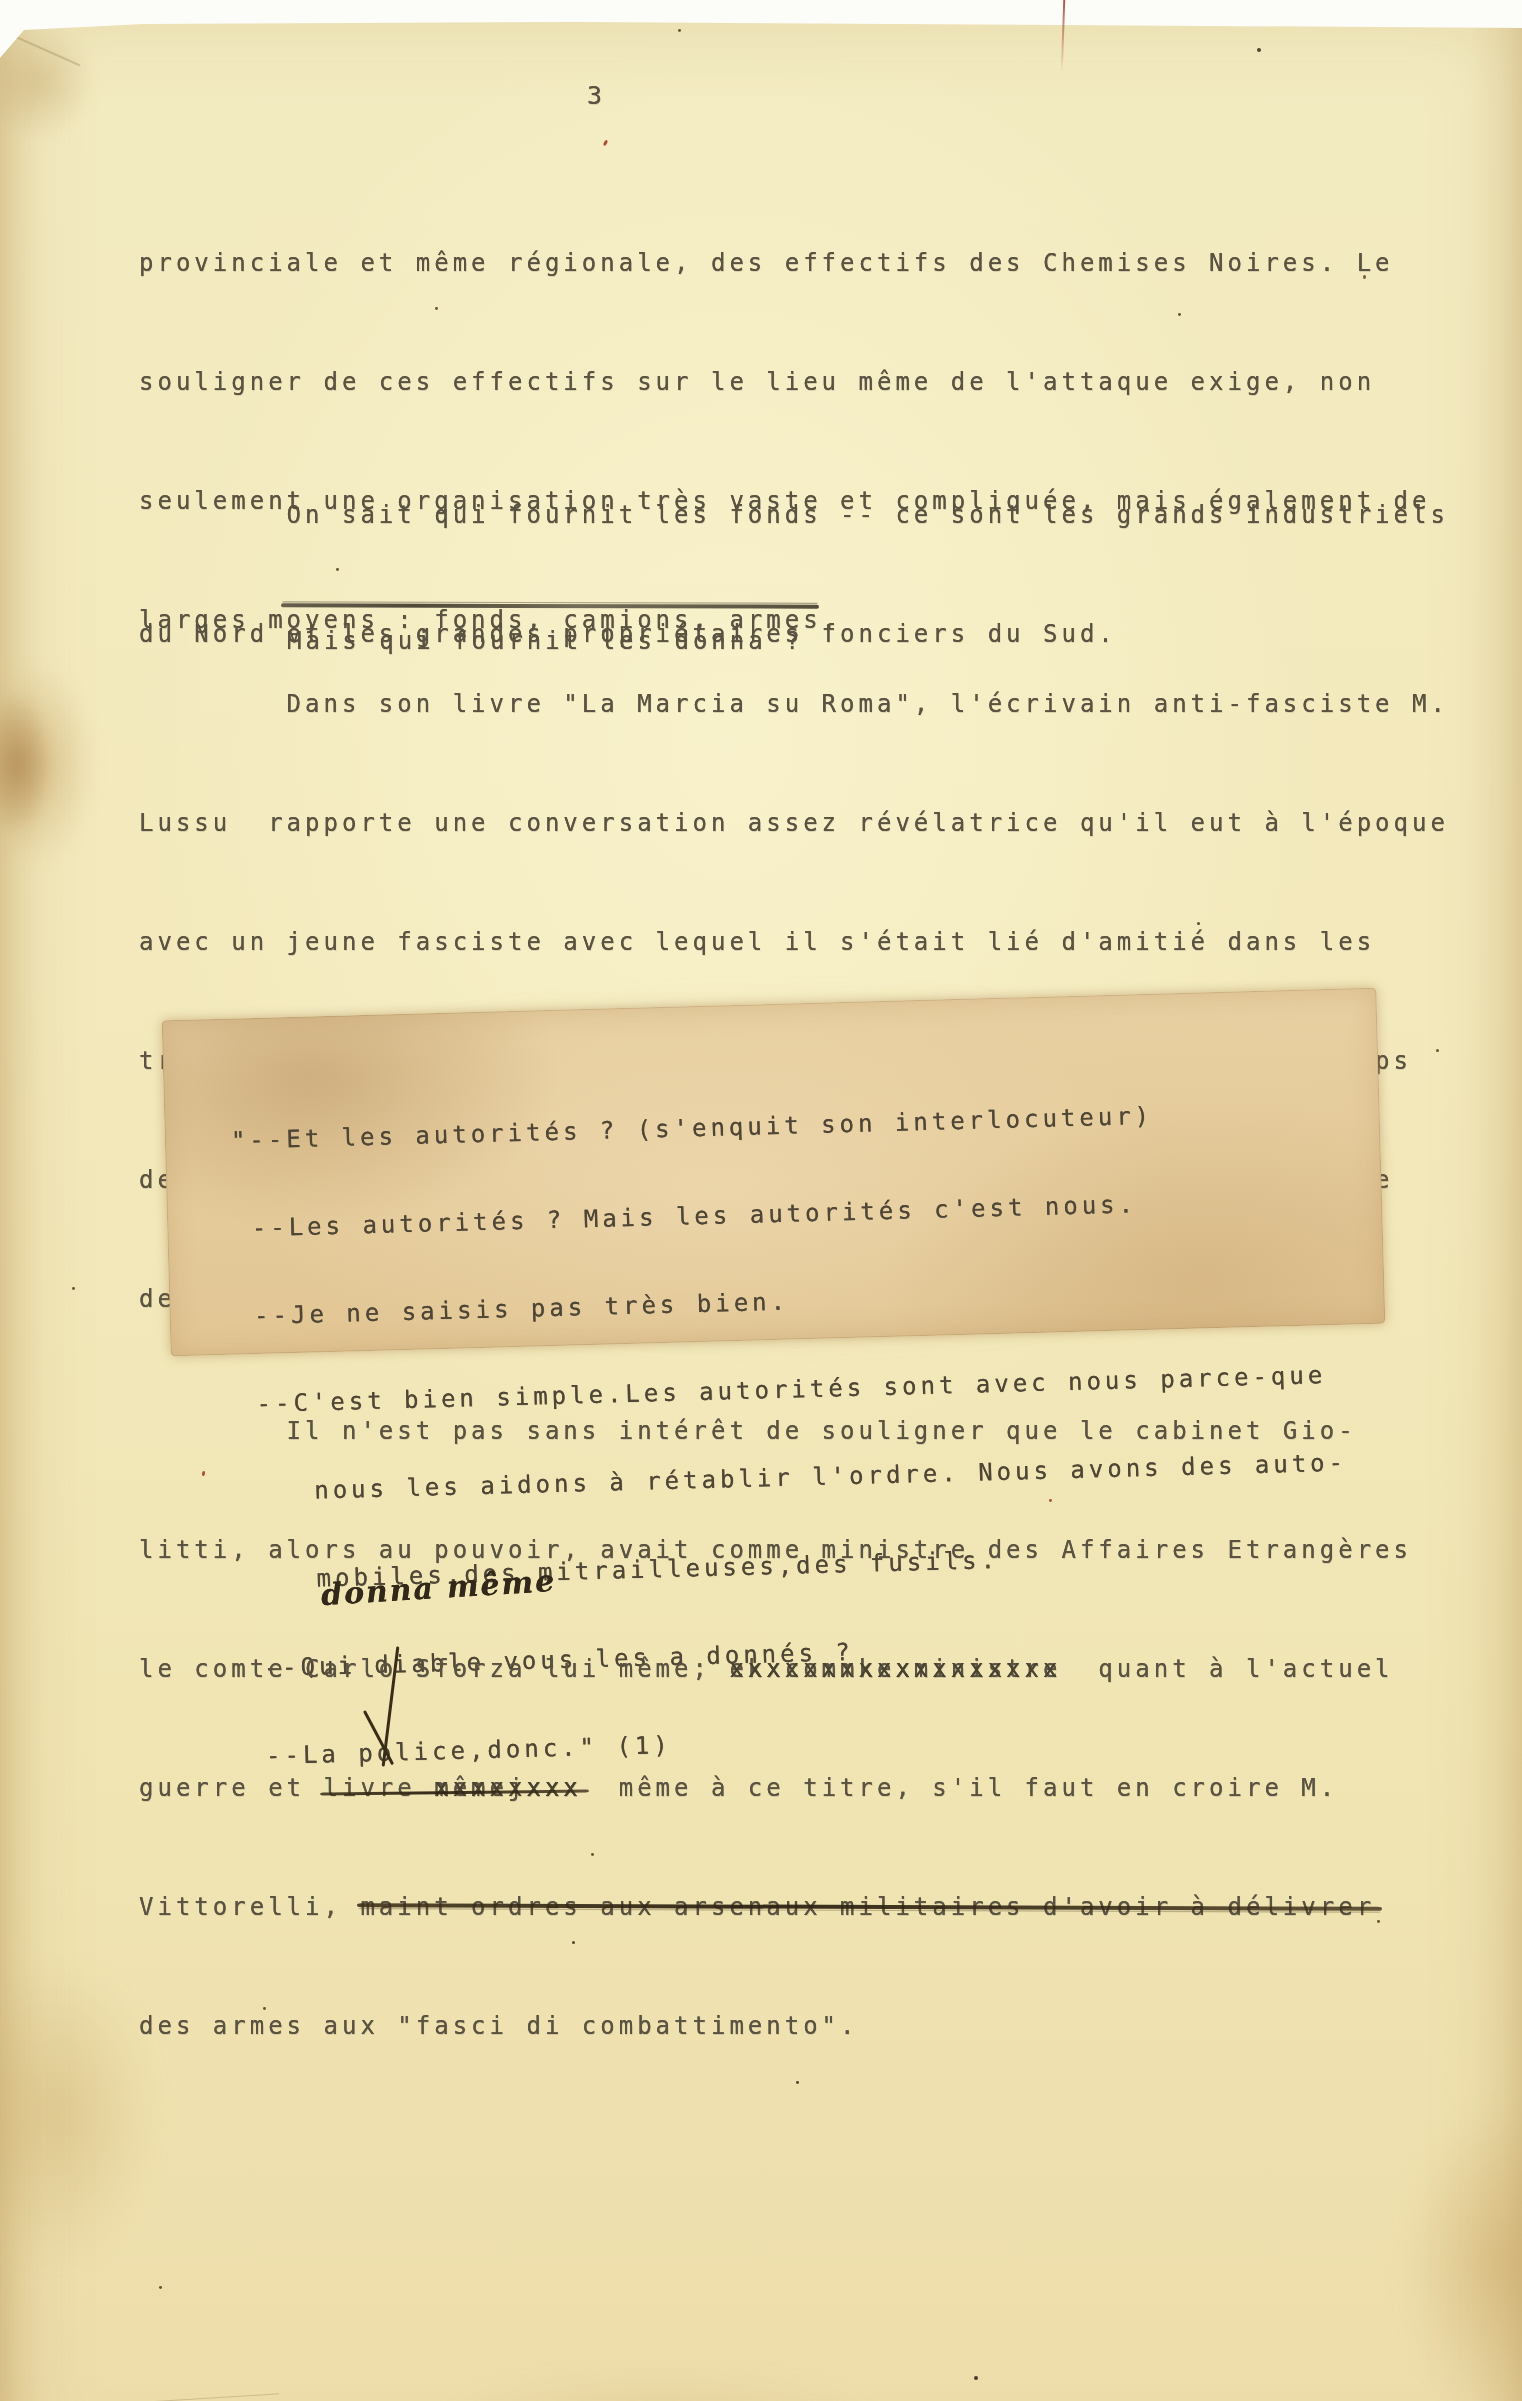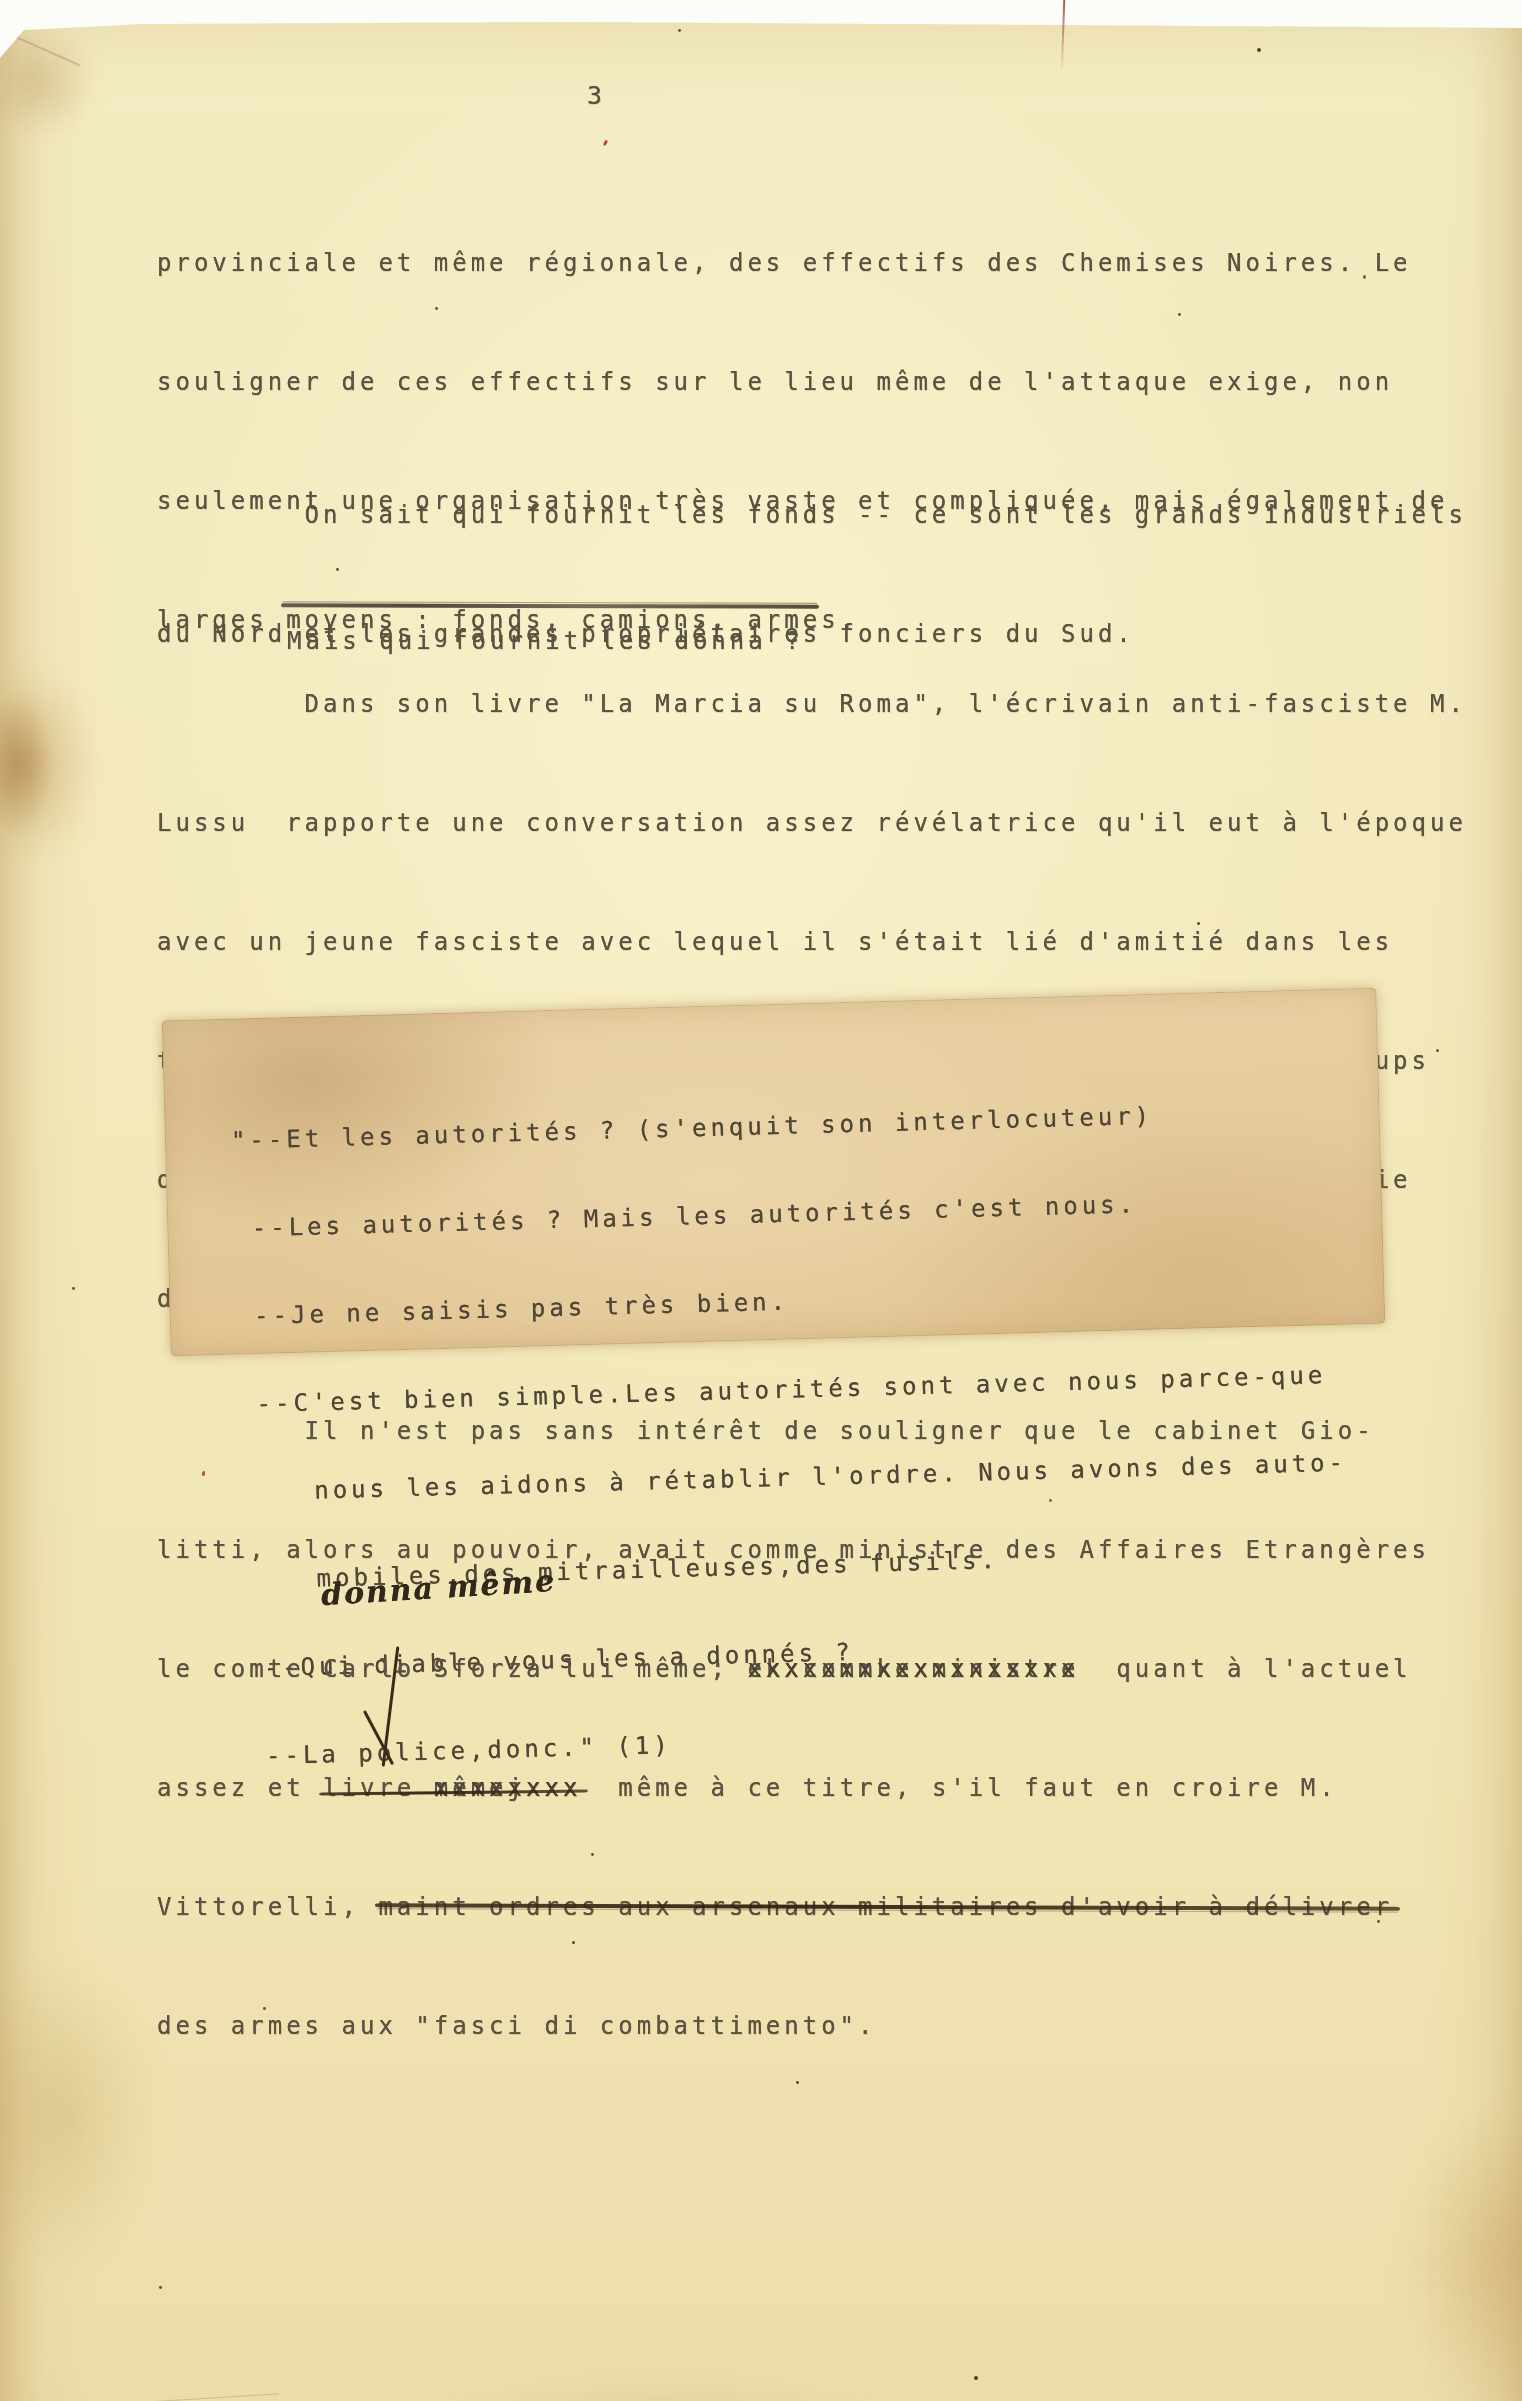--- a/index.html
+++ b/index.html
@@ -25,21 +25,21 @@
   }
   .stain{position:absolute;border-radius:50%;pointer-events:none;}
   .speck{position:absolute;border-radius:50%;pointer-events:none;}
 
   
   .typed{
     font-family:"DejaVu Sans Mono",monospace;
     font-size:24px;letter-spacing:4px;color:#5b5342;white-space:pre;
     text-shadow:0 0 0.5px rgba(86,78,60,0.85), 0.5px 0.5px 0 rgba(86,78,60,0.18);
   }
-  .para{position:absolute;left:139px;margin-left:18px;}
+  .para{position:absolute;left:139px;}
   .ln{height:63px;line-height:63px;}
   
   .xover{position:relative;display:inline-block;}
   .xover::after{
     content:attr(data-x);position:absolute;left:0;top:0;width:100%;
     color:rgba(72,64,48,0.92);
   }
   
   .pen{position:relative;display:inline-block;}
   .pen::after{
@@ -182,21 +182,21 @@
       <div class="ln">    mobiles,des mitrailleuses,des fusils.</div>
       <div class="ln"> --Qui diable vous les a donnés ?</div>
       <div class="ln"> --La police,donc." (1)</div>
     </div>
   </div>
 
   <div class="para typed" style="top:1344px;">
     <div class="ln">        Il n'est pas sans intérêt de souligner que le cabinet Gio-</div>
     <div class="ln">litti, alors au pouvoir, avait comme ministre des Affaires Etrangères</div>
     <div class="ln"><span>le comte Carlo Sforza lui même; </span><span class="xover" data-x="xxxxxxxxxxxxxxxxxx">ekxcommkexministre</span><span>  quant à l'actuel</span></div>
-    <div class="ln"><span>assez et </span><span class="pen"><span>livre </span><span class="xover" data-x="xxxxxxxx">mêmejxxx</span></span><span>  même à ce titre, s'il faut en croire M.</span></div>
+    <div class="ln"><span>guerre et </span><span class="pen"><span>livre </span><span class="xover" data-x="xxxxxxxx">mêmejxxx</span></span><span>  même à ce titre, s'il faut en croire M.</span></div>
     <div class="ln"><span>Vittorelli, </span><span class="pen pen-long">maint ordres aux arsenaux militaires d'avoir à délivrer</span></div>
     <div class="ln">des armes aux "fasci di combattimento".</div>
   </div>
 
   <div class="handwriting">donna même</div>
   <div class="pen-caret"></div>
 
 </div>
 
 <div class="red-fibre"></div>

